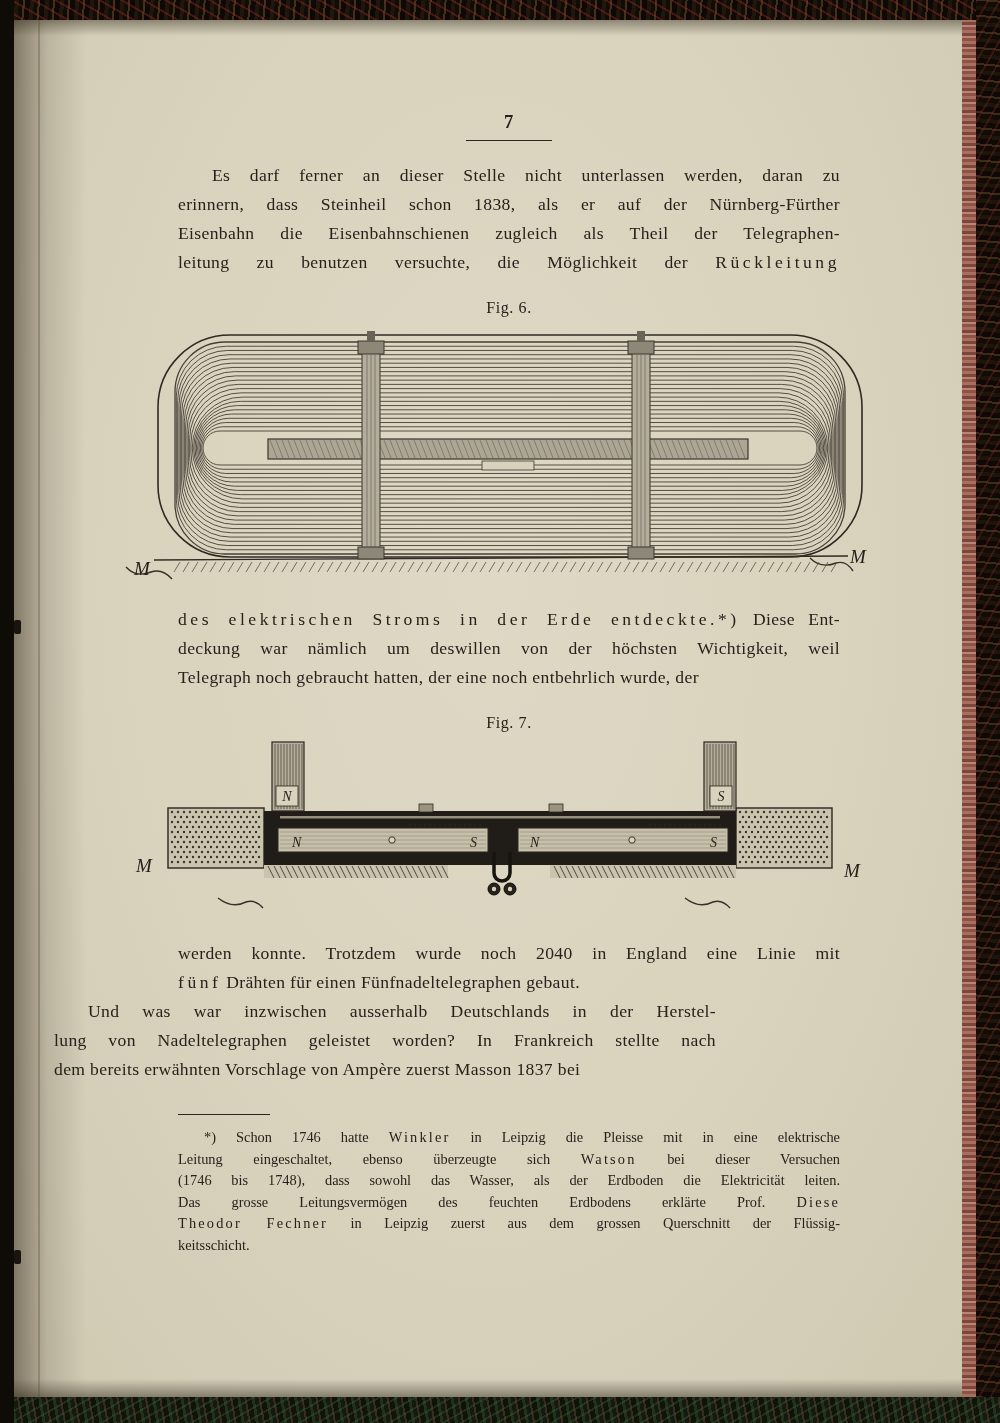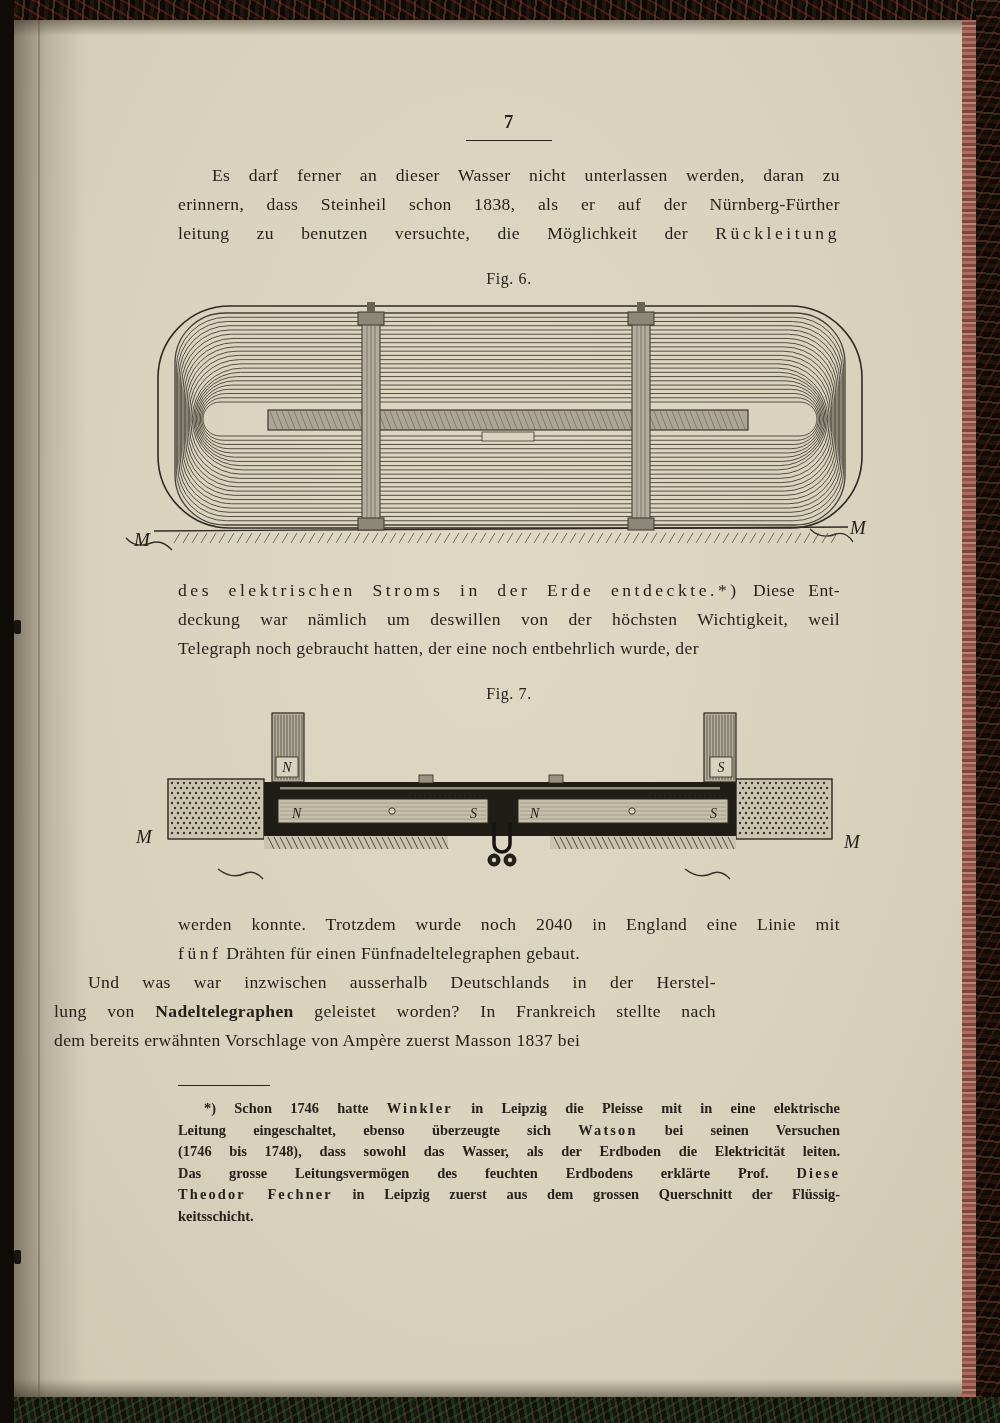--- a/index.html
+++ b/index.html
@@ -39,26 +39,26 @@
   .pagenum-rule{width:86px;border-top:1.4px solid #2a261f;margin:7px auto 0;}
   .text-col{width:662px;margin-left:164px;font-size:17.6px;letter-spacing:.02em;}
   .para{margin-top:20px;}
   #p-para2{margin-top:18px;}
   #p-para3{margin-top:24px;}
   #p-para4{margin-top:0;margin-left:40px;}
   .line{line-height:29px;text-align:justify;}
   .line.j{text-align-last:justify;}
   .line.ind{text-indent:34px;}
   .spaced{letter-spacing:.20em;}
-  .bold{font-weight:bold;letter-spacing:.02em;}
+  .bold{font-weight:normal;letter-spacing:.02em;}
   .fig-caption{width:662px;margin:22px 0 0 164px;text-align:center;font-size:16px;letter-spacing:.6px;}
   #fig6{display:block;margin:10px 0 0 96px;}
   #fig7{display:block;margin:8px 0 0 96px;}
   .fn-rule{width:92px;border-top:1.4px solid #2a261f;margin:30px 0 0 164px;}
-  .footnote{width:662px;margin:12px 0 0 164px;font-weight:bold;}
+  .footnote{width:662px;margin:12px 0 0 164px;}
   .footnote .line{font-size:14.4px;line-height:21.5px;}
   .footnote .line.ind{text-indent:26px;}
   .footnote .spaced{letter-spacing:.15em;}
   
   .fig-label{font-family:"Liberation Serif","DejaVu Serif",serif;font-style:italic;font-size:19px;fill:#23201a;}
   .fig-label-sm{font-family:"Liberation Serif","DejaVu Serif",serif;font-style:italic;font-size:14px;fill:#23201a;}
 </style>
 </head>
 <body>
 
@@ -76,22 +76,23 @@
     <div class="stitch" style="top:1230px"></div>
 
     <div class="content">
 
       <div class="pagenum-wrap">
         <div class="pagenum">7</div>
         <div class="pagenum-rule"></div>
       </div>
 
       <div class="text-col para" id="p-para1">
-          <div class="line j ind"><span>Es darf ferner an dieser Wasser nicht unterlassen werden, daran zu</span></div>
+          <div class="line j ind"><span>Es darf ferner an dieser Stelle nicht unterlassen werden, daran zu</span></div>
           <div class="line j"><span>erinnern, dass Steinheil schon 1838, als er auf der Nürnberg-Fürther</span></div>
+          <div class="line j"><span>Eisenbahn die Eisenbahnschienen zugleich als Theil der Telegraphen-</span></div>
           <div class="line j"><span>leitung zu benutzen versuchte, die Möglichkeit der </span><span class="spaced">Rückleitung</span></div>
         </div>
 
       <div class="fig-caption">Fig. 6.</div>
 
       <svg id="fig6" width="780" height="260" viewBox="0 0 780 260">
         <path d="M16,240 q10,11 25,5 q11,-4 21,7" fill="none" stroke="#35312a" stroke-width="1.4"></path>
         <path d="M700,231 q11,11 26,5 q10,-3 17,8" fill="none" stroke="#35312a" stroke-width="1.4"></path>
         <line x1="44" y1="233" x2="738" y2="229" stroke="#2f2b24" stroke-width="1.4"></line>
         <g id="f6-ground">
@@ -822,21 +823,21 @@
         </div>
       <div class="text-col para" id="p-para4">
           <div class="line j ind"><span>Und was war inzwischen ausserhalb Deutschlands in der Herstel-</span></div>
           <div class="line j"><span>lung von </span><span class="bold">Nadeltelegraphen</span><span> geleistet worden? In Frankreich stellte nach</span></div>
           <div class="line"><span>dem bereits erwähnten Vorschlage von Ampère zuerst Masson 1837 bei</span></div>
         </div>
 
       <div class="fn-rule"></div>
       <div class="footnote">
           <div class="line j ind"><span>*) Schon 1746 hatte </span><span class="spaced">Winkler</span><span> in Leipzig die Pleisse mit in eine elektrische</span></div>
-          <div class="line j"><span>Leitung eingeschaltet, ebenso überzeugte sich </span><span class="spaced">Watson</span><span> bei seinen Versuchen</span></div>
+          <div class="line j"><span>Leitung eingeschaltet, ebenso überzeugte sich </span><span class="spaced">Watson</span><span> bei dieser Versuchen</span></div>
           <div class="line j"><span>(1746 bis 1748), dass sowohl das Wasser, als der Erdboden die Elektricität leiten.</span></div>
           <div class="line j"><span>Das grosse Leitungsvermögen des feuchten Erdbodens erklärte Prof. </span><span class="spaced">Diese</span></div>
           <div class="line j"><span class="spaced">Theodor Fechner</span><span> in Leipzig zuerst aus dem grossen Querschnitt der Flüssig-</span></div>
           <div class="line"><span>keitsschicht.</span></div>
         </div>
 
     </div>
   </div>
 </div>
 

